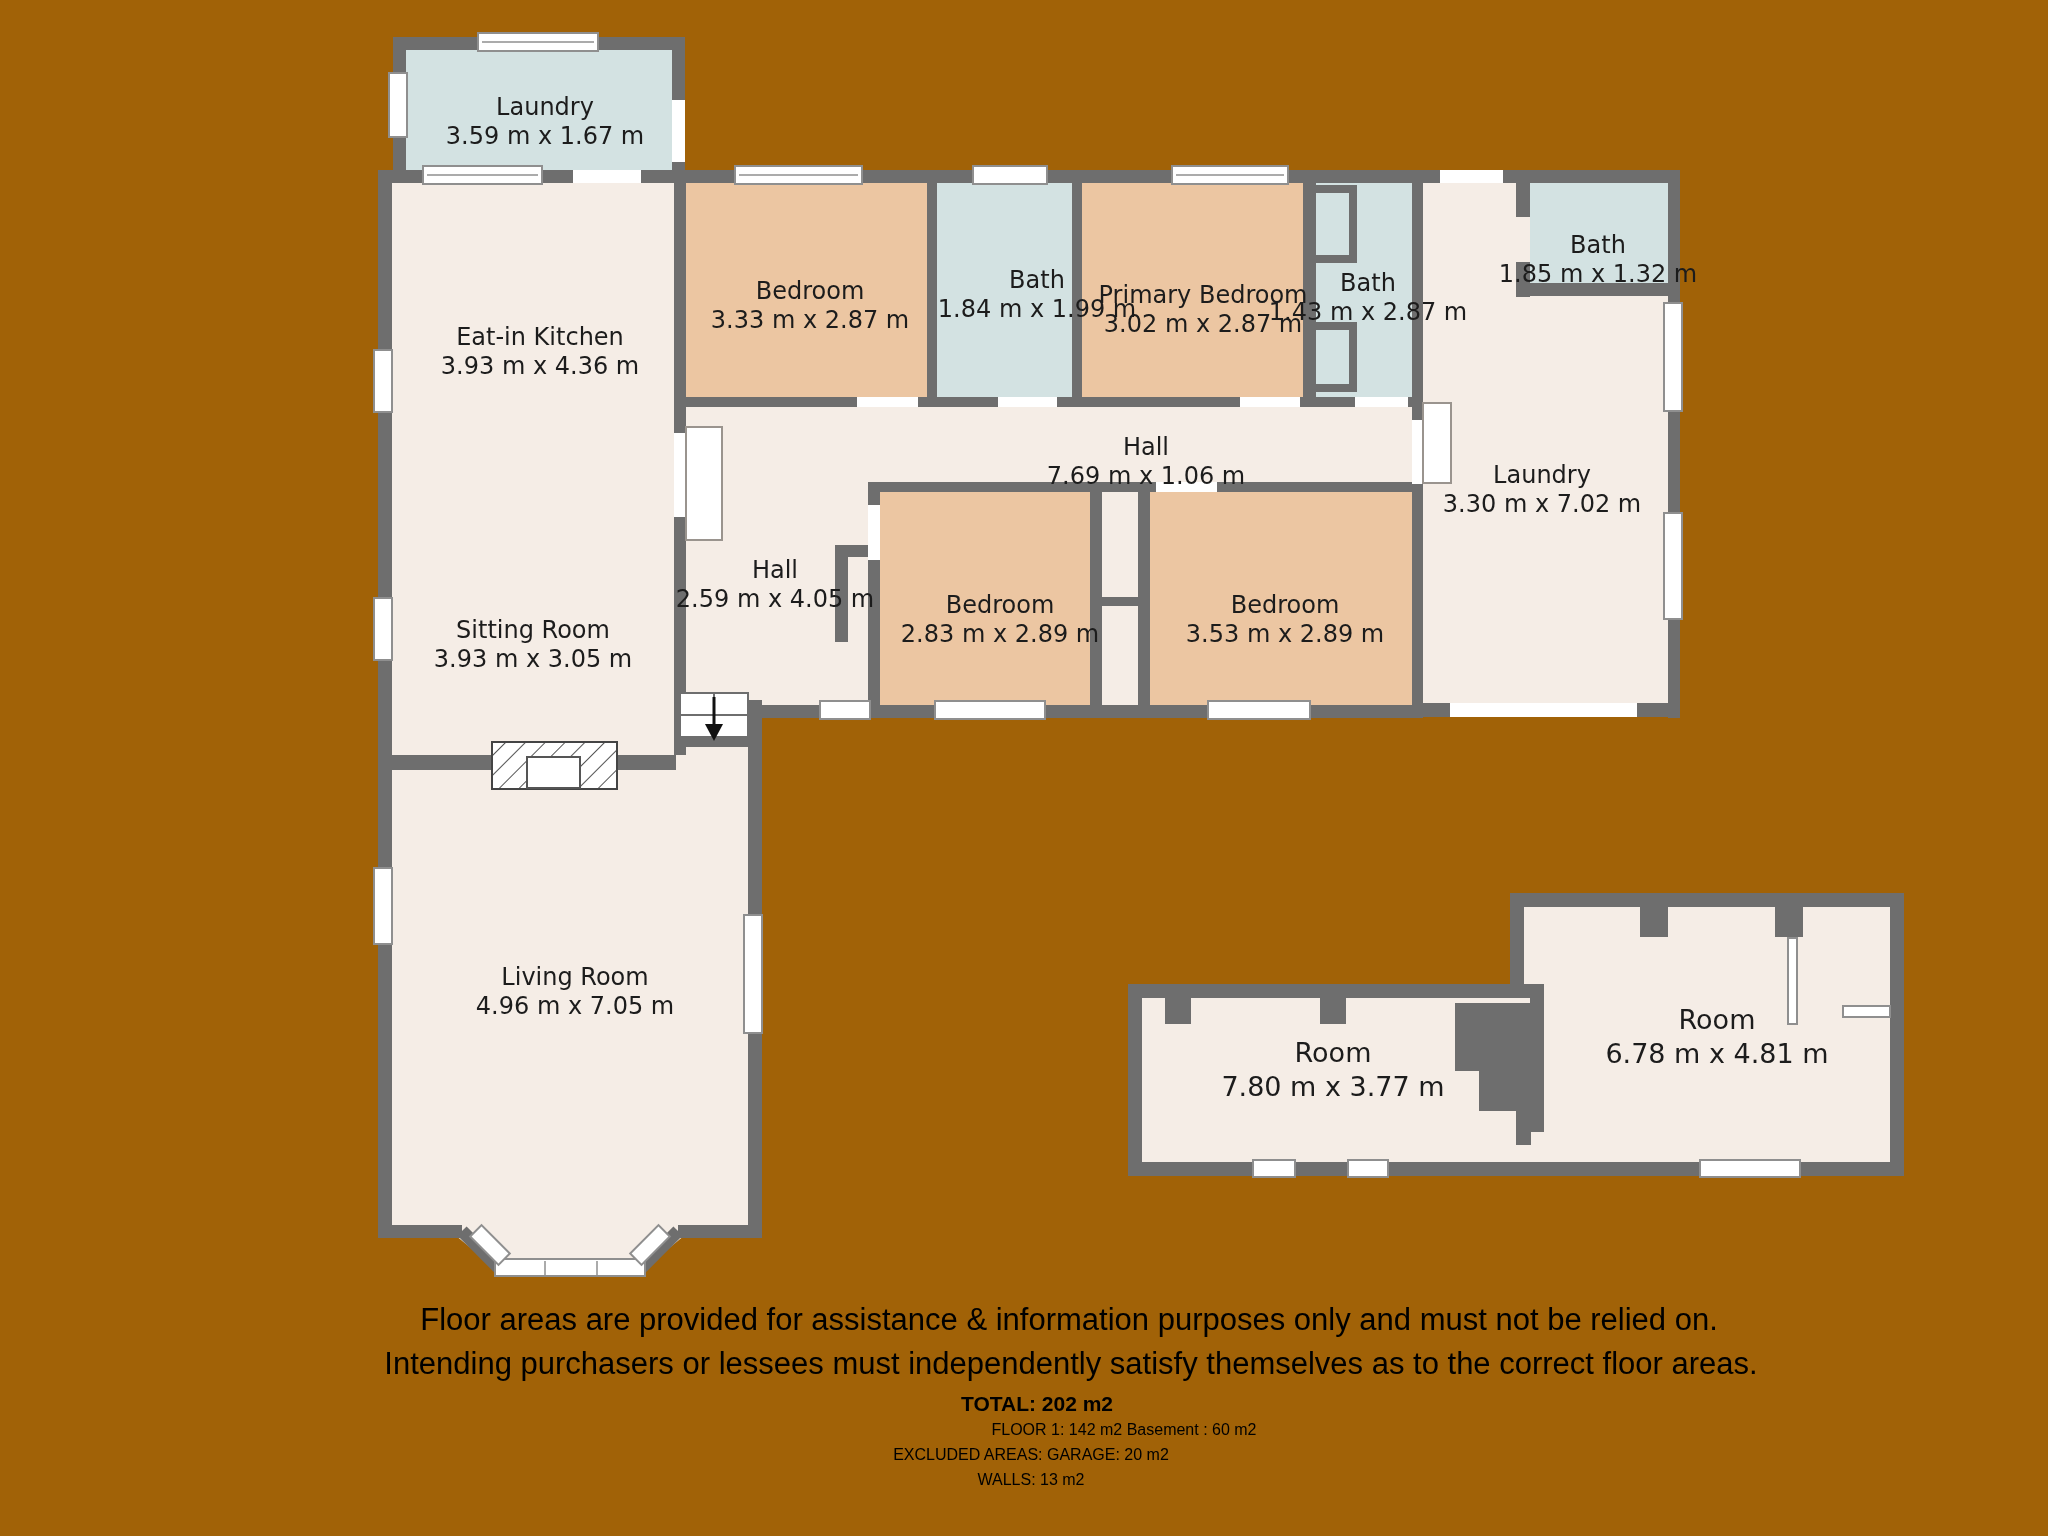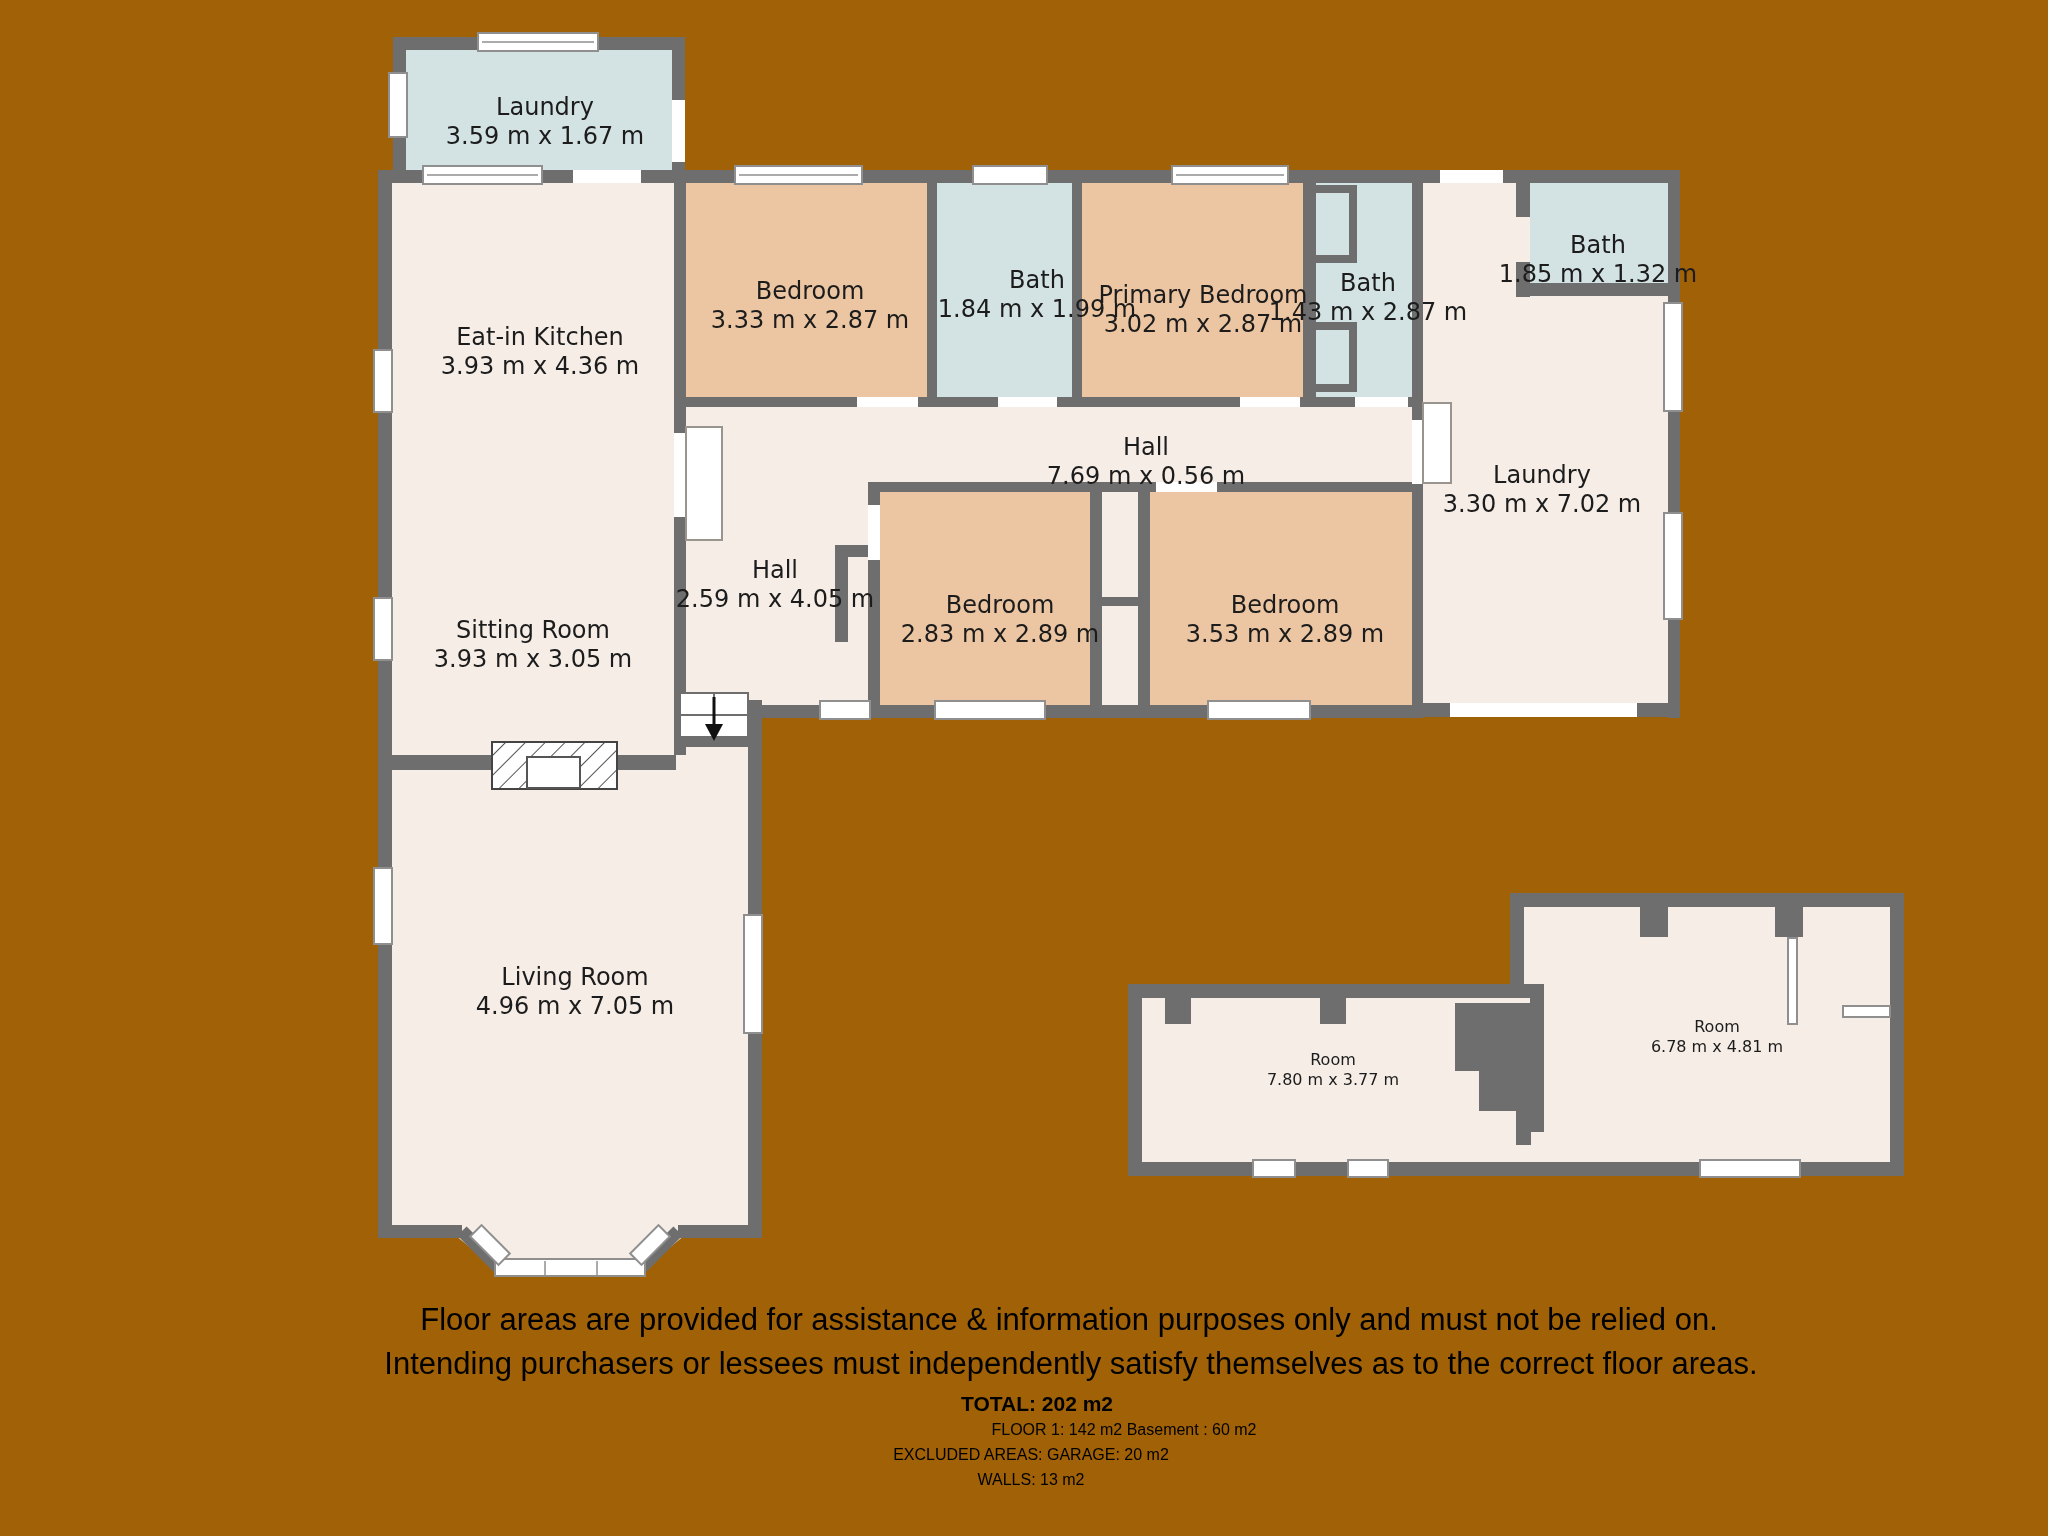--- a/index.html
+++ b/index.html
@@ -1,21 +1,21 @@
 <!DOCTYPE html>
 <html><head>
 <meta charset="utf-8">
 <style>
   html,body{margin:0;padding:0;background:#ffffff;}
   #stage{position:relative;width:2048px;height:1536px;background:#a16207;overflow:hidden;
          font-family:"DejaVu Sans","Liberation Sans",sans-serif;}
   #plan-svg{position:absolute;left:0;top:0;}
   .room-label{position:absolute;transform:translate(-50%,-50%);text-align:center;
               white-space:nowrap;color:#1c1c1c;font-size:24px;line-height:1.22;z-index:5;}
-  .room-label.small{font-size:16px;line-height:1.25;}
+  .room-label.small{font-size:27px;line-height:1.25;}
   .footer-line{position:absolute;transform:translate(-50%,-50%);white-space:nowrap;
                color:#000;font-family:"Liberation Sans",sans-serif;z-index:5;}
   .disclaimer{font-size:31px;}
   .stat{font-size:16px;}
   .stat.bold{font-weight:bold;font-size:21px;}
 </style>
 </head>
 <body>
 
 <div id="stage">
@@ -202,21 +202,21 @@
 <div class="room-label" style="left:1368px;top:298px">
   <div>Bath</div>
   <div>1.43 m x 2.87 m</div>
 </div>
 <div class="room-label" style="left:1598px;top:260px">
   <div>Bath</div>
   <div>1.85 m x 1.32 m</div>
 </div>
 <div class="room-label" style="left:1146px;top:462px">
   <div>Hall</div>
-  <div>7.69 m x 0.56 m</div>
+  <div>7.69 m x 1.06 m</div>
 </div>
 <div class="room-label" style="left:1542px;top:490px">
   <div>Laundry</div>
   <div>3.30 m x 7.02 m</div>
 </div>
 <div class="room-label" style="left:775px;top:585px">
   <div>Hall</div>
   <div>2.59 m x 4.05 m</div>
 </div>
 <div class="room-label" style="left:1000px;top:620px">

